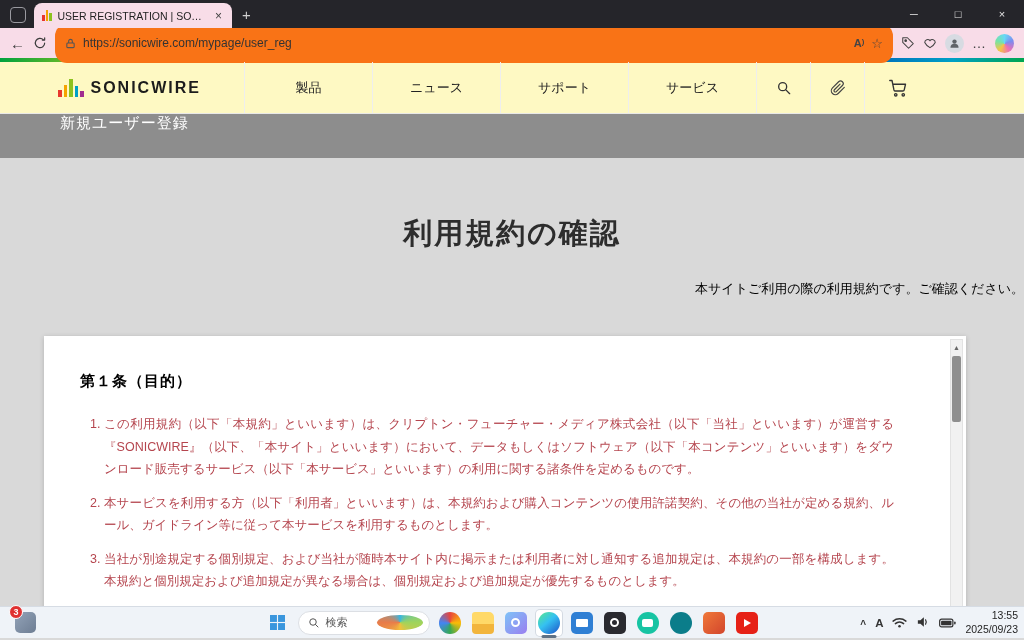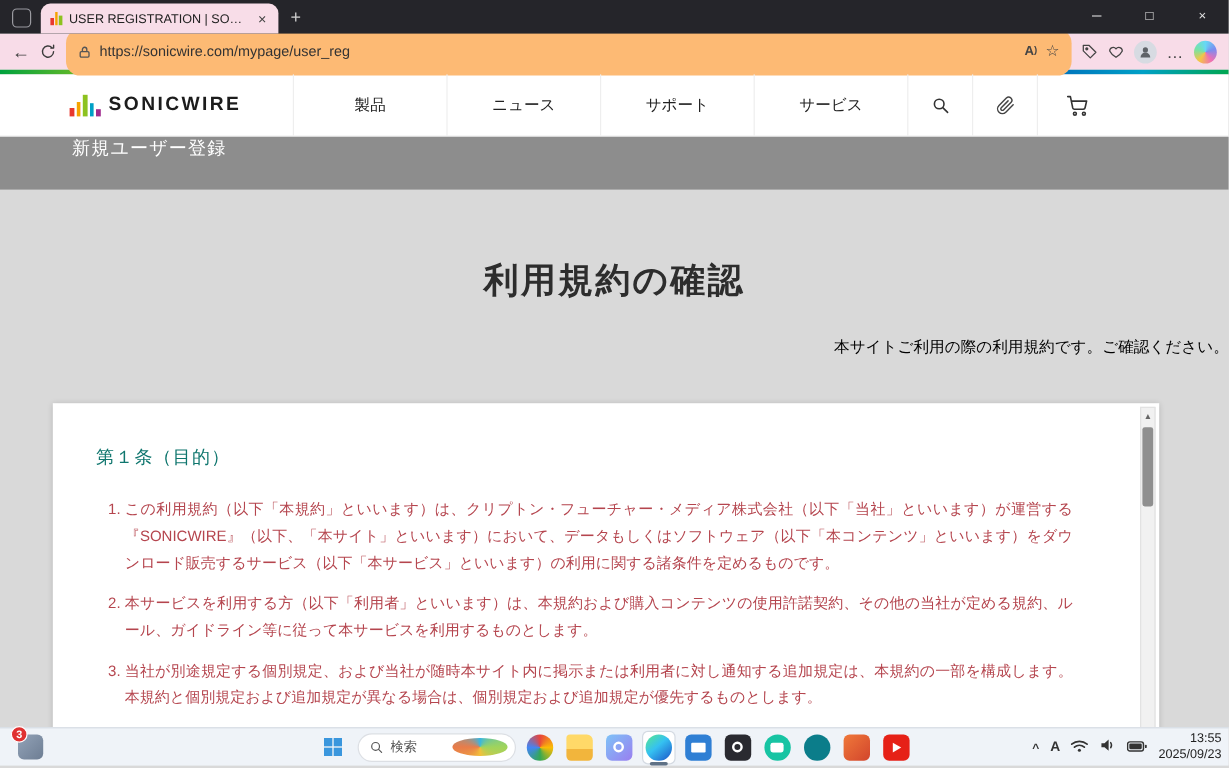--- a/index.html
+++ b/index.html
@@ -13,57 +13,57 @@
   .tab-title { font-size:10.5px; white-space:nowrap; overflow:hidden; text-overflow:ellipsis; flex:1; }
   .tab-close { font-size:12px; color:#444; padding:0 2px; }
   .favicon { display:flex; align-items:flex-end; gap:1px; height:11px; }
   .favicon i { width:2.5px; background:#e33; display:block; }
   .newtab { font-size:15px; color:#cfcfcf; margin:0 0 5px 10px; }
   .win-controls { position:absolute; right:0; top:0; height:28px; display:flex; }
   .win-controls span { width:44px; display:flex; align-items:center; justify-content:center; font-size:11px; color:#e6e6e6; }
 
   .toolbar { height:30px; background:#f8dce8; display:flex; align-items:center; gap:8px; padding:0 10px; }
   .nav-glyph { font-size:15px; color:#3c3c3c; }
-  .addr { flex:1; height:39px; background:#fdba74; border-radius:12px; display:flex; align-items:center; gap:7px; padding:0 10px; }
+  .addr { flex:1; height:39px; background:#f97316; border-radius:12px; display:flex; align-items:center; gap:7px; padding:0 10px; }
   .url { flex:1; font-size:12px; color:#333; }
   .pill-ic { font-size:12px; color:#444; display:flex; align-items:center; }
   .read-aloud { font-size:11px; font-weight:bold; color:#444; }
   .read-aloud small { font-size:8px; vertical-align:top; }
   .star { font-size:13px; color:#444; }
   .tb-ic { display:flex; align-items:center; color:#444; }
   .avatar-bg { width:19px; height:19px; border-radius:50%; background:#d7dbe2; display:flex; align-items:center; justify-content:center; }
   .more { font-size:14px; color:#444; letter-spacing:1px; }
   .copilot { width:19px; height:19px; border-radius:50%;
     background:conic-gradient(#67d8f5,#7b8cf0,#ef6fb3,#f6c544,#76e3a6,#67d8f5); }
 
   
   .viewport { height:548px; background:#d9d9d9; overflow:hidden; }
   .rainbow { height:4px;
     background:linear-gradient(90deg,#00a23e 0%,#8dc21f 9%,#efe500 20%,#f5a300 31%,#e8382e 42%,#e7336e 52%,#a12c8f 62%,#5e2d91 70%,#2b3990 78%,#0072bc 86%,#00a0c6 93%,#00a650 100%); }
-  .site-header { height:52px; background:#ffffff; display:flex; border-bottom:1px solid #e8e8e8; }
+  .site-header { height:52px; background:#fef9c3; display:flex; border-bottom:1px solid #e8e8e8; }
   .hcell { display:flex; align-items:center; justify-content:center; border-left:1px solid #eeeeee; font-size:13px; color:#222; position:relative; }
   .hcell:first-child { border-left:none; justify-content:flex-start; padding-left:58px; width:244px; }
   .nav-w { width:128px; }
   .logo { display:flex; align-items:flex-end; gap:7px; }
   .logo-bars { display:flex; align-items:flex-end; gap:2px; height:18px; }
   .logo-bars i { width:3.5px; display:block; }
   .logo-text { font-size:16px; font-weight:bold; letter-spacing:2px; color:#1c1c1c; }
   .signin { color:#5a9e3a; width:92px; }
   .signin .chev { position:absolute; left:50%; bottom:1px; width:8px; height:8px; border-left:2px solid #c9c9c9; border-top:2px solid #c9c9c9; transform:translateX(-50%) rotate(45deg); }
   .icell { width:54px; color:#333; }
   .cart-w { width:67px; }
 
   .banner { height:44px; background:#8d8d8d; display:flex; align-items:flex-start; padding-left:60px; color:#ffffff; font-size:15px; letter-spacing:1px; }
 
   .page-body { height:450px; overflow:hidden; padding-top:56px; }
   .page-title { text-align:center; font-size:29px; font-weight:bold; color:#2d2d2d; letter-spacing:2px; }
   .page-sub { text-align:right; margin-top:26px; font-size:13px; color:#000000; }
 
   .panel { position:relative; margin:38px 0 0 44px; width:922px; height:420px; background:#fff; box-shadow:0 1px 5px rgba(0,0,0,.18); padding:36px 72px 0 36px; }
-  .terms-h { font-size:15px; font-weight:normal; color:#0f766e; letter-spacing:1px; }
+  .terms-h { font-size:15px; font-weight:bold; color:#000000; letter-spacing:1px; }
   .terms-list { margin-top:22px; padding-left:24px; color:#b5454e; font-size:12.5px; line-height:1.8; text-align:justify; }
   .terms-list li { margin-bottom:11px; }
 
   .vscroll { position:absolute; top:3px; right:3px; bottom:3px; width:13px; background:#f1f1f1; border:1px solid #e2e2e2; }
   .vs-up { height:14px; display:flex; align-items:center; justify-content:center; font-size:7px; color:#666; }
   .vs-thumb { margin:2px auto 0; width:9px; height:66px; background:#8f8f8f; border-radius:2px; }
 
   
   .taskbar { height:32px; background:#eff3f8; border-top:1px solid #d6dce4; position:relative; display:flex; align-items:center; justify-content:center; }
   .tb-center { display:flex; align-items:center; gap:7px; }

